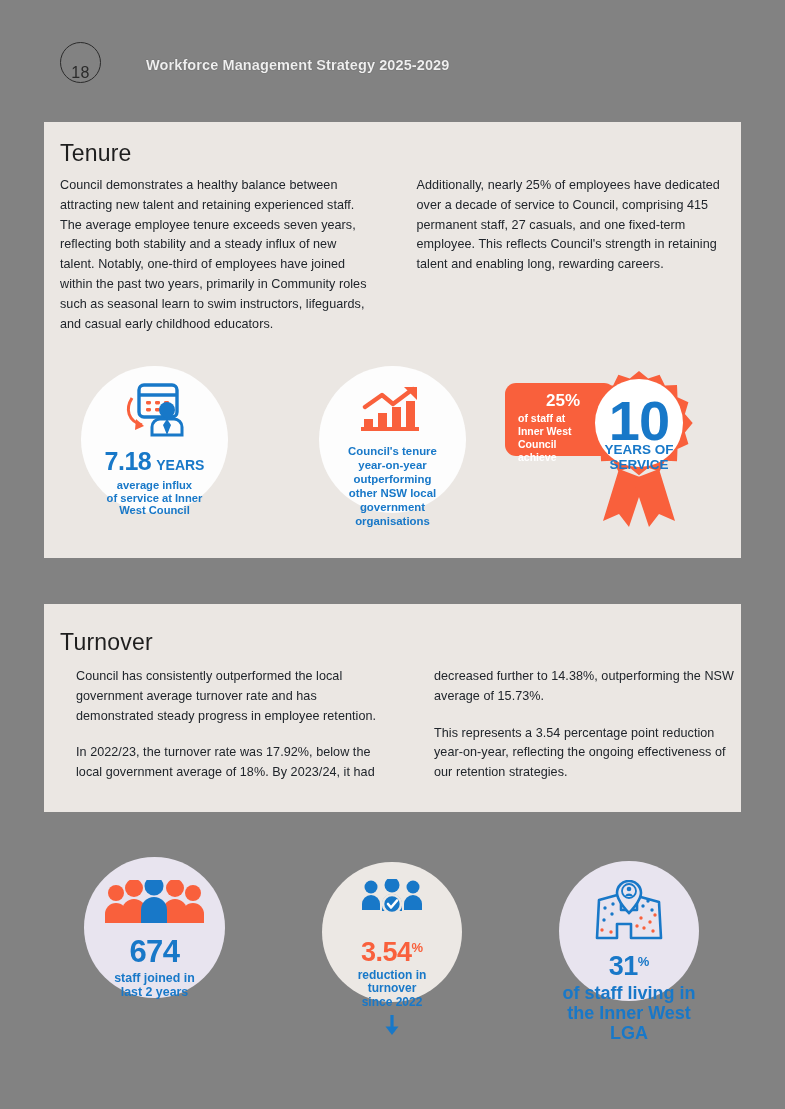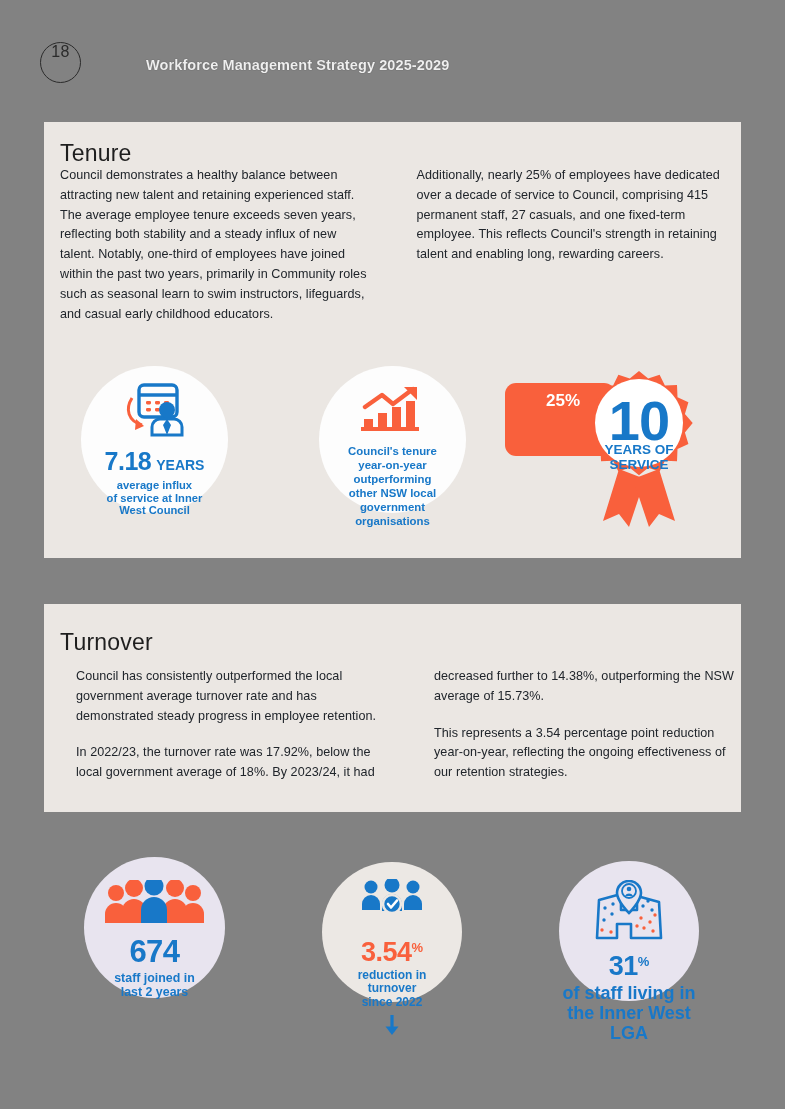--- a/index.html
+++ b/index.html
@@ -7,24 +7,24 @@
     width: 785px; height: 1109px;
     background: #828282;
     font-family: "Liberation Sans", sans-serif;
     overflow: hidden;
   }
   .page { position: relative; width: 785px; height: 1109px; }
 
   
   .header { position: absolute; left: 0; top: 0; width: 785px; height: 110px; }
   .page-num-circle {
-    position: absolute; left: 40px; top: 42px;
+    position: absolute; left: 60px; top: 42px;
     width: 41px; height: 41px; border-radius: 50%;
     border: 1.6px solid #2b2b2b;
-    display: flex; align-items: flex-start; justify-content: center;
+    display: flex; align-items: flex-end; justify-content: center;
   }
   .page-num-circle span {
     font-size: 16px; color: #2b2b2b; letter-spacing: .3px;
   }
   .doc-title {
     position: absolute; left: 146px; top: 57px;
     font-size: 14.5px; font-weight: bold; color: #efefef;
     letter-spacing: .1px; white-space: nowrap;
     text-shadow: 0 0 1px #3c3c3c;
   }
@@ -38,21 +38,21 @@
   #panel-turnover { top: 604px; height: 208px; }
 
   .panel-title {
     font-size: 23px; font-weight: normal; color: #1e1e1e;
     letter-spacing: .2px;
   }
   #panel-tenure .panel-title { position: absolute; left: 16px; top: 18px; }
   #panel-turnover .panel-title { position: absolute; left: 16px; top: 25px; }
 
   .cols { position: absolute; display: flex; gap: 48px; }
-  #tenure-cols { left: 16px; top: 44px; width: 665px; }
+  #tenure-cols { left: 16px; top: 54px; width: 665px; }
   #turnover-cols { left: 32px; top: 63px; width: 665px; }
   .col { width: 310px; }
   .body-text {
     font-size: 12.6px; line-height: 19.8px; color: #20252b;
     letter-spacing: .05px;
   }
   .body-text + .body-text { margin-top: 17px; }
   #turnover-cols .col:first-child .body-text { width: 316px; }
 
   
@@ -201,20 +201,24 @@
 year-on-year
 outperforming
 other NSW local
 government
 organisations</div>
   </div>
 
   <div id="badge-group">
     <div id="badge-callout">
       <div class="pct-big">25%</div>
+      <div class="sub" style="white-space:pre-line">of staff at
+Inner West
+Council
+achieve</div>
     </div>
     <div id="badge-rosette">
       <svg width="142" height="165" viewBox="0 0 142 165" style="position:absolute;left:0;top:0">
         <path d="M46 98 L30 150 L46 143 L56 156 L72 108 Z" fill="#f9603c"></path>
         <path d="M86 98 L102 150 L86 143 L76 156 L60 108 Z" fill="#f9603c"></path>
         <g transform="translate(66,66)">
           <path fill="#f9603c" d="
             M0,-66 L9.2,-58.4 L20.6,-62.2 L25.9,-51.5 L38,-51.9 L38.5,-39.8 L49.4,-34.7 L45.9,-23.1 L53.7,-13.9 L45.9,-4.6 L49.4,7 L38.5,12.1 L38,24.2 L25.9,23.8 L20.6,34.5 L9.2,30.7 L0,38.3 L-9.2,30.7 L-20.6,34.5 L-25.9,23.8 L-38,24.2 L-38.5,12.1 L-49.4,7 L-45.9,-4.6 L-53.7,-13.9 L-45.9,-23.1 L-49.4,-34.7 L-38.5,-39.8 L-38,-51.9 L-25.9,-51.5 L-20.6,-62.2 L-9.2,-58.4 Z"></path>
           <circle cx="0" cy="-13.9" r="44" fill="#ffffff"></circle>
         </g>

